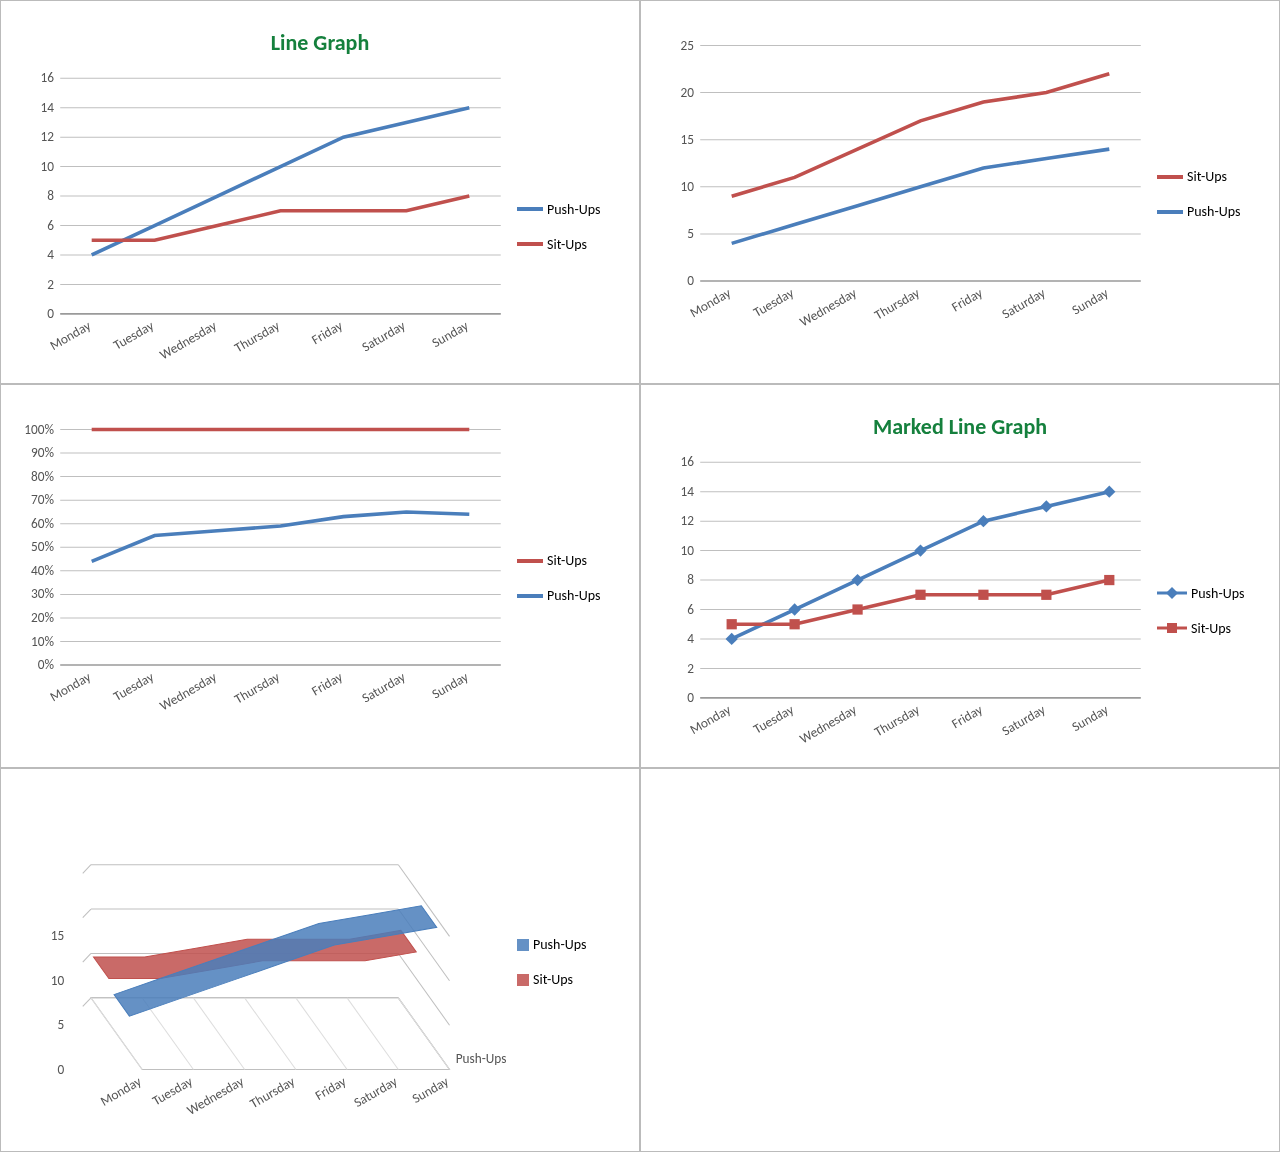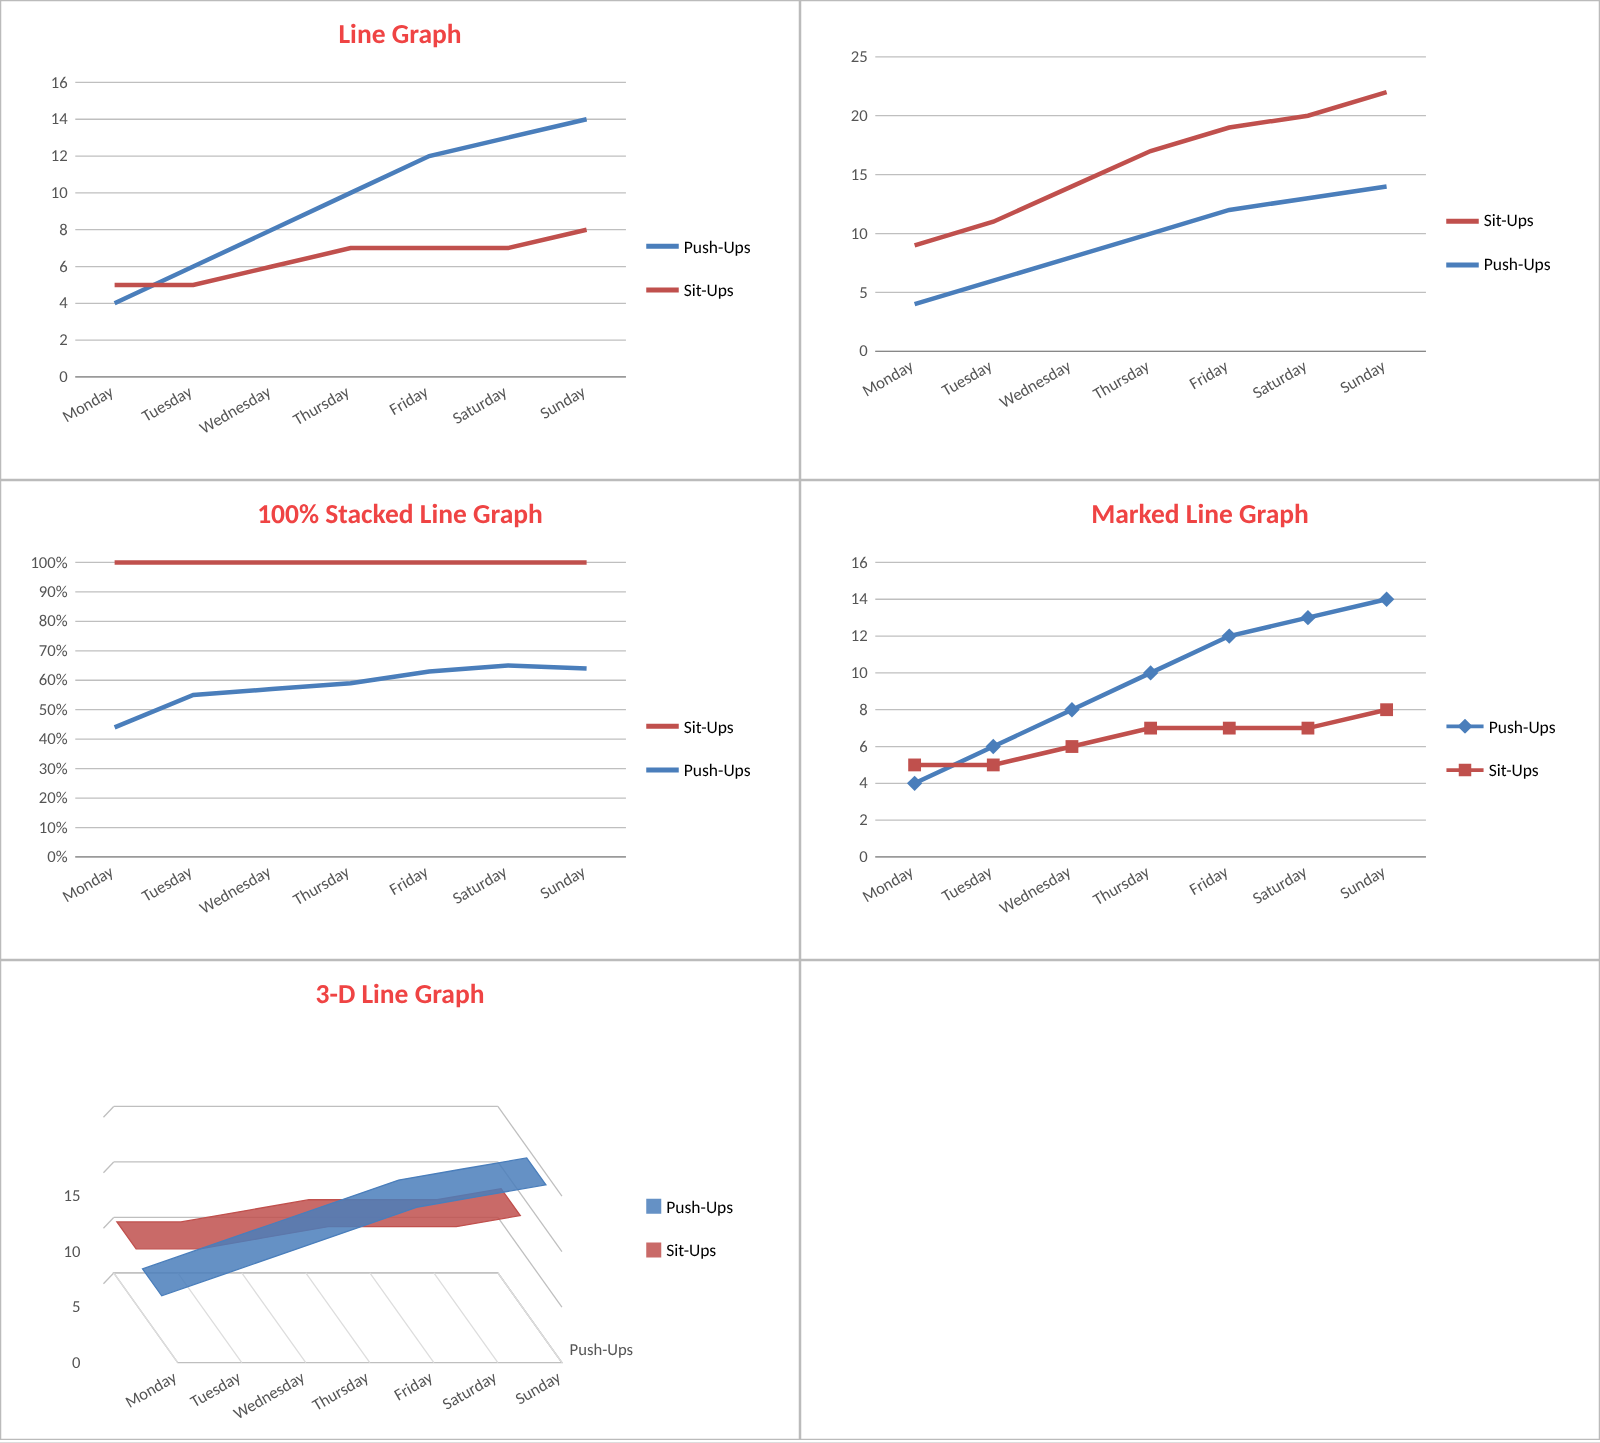--- a/index.html
+++ b/index.html
@@ -1,20 +1,20 @@
 <!DOCTYPE html>
 <html><head>
 <meta charset="utf-8">
 <style>
   *{box-sizing:border-box;margin:0;padding:0}
   body{background:#fff;font-family:Calibri,Arial,sans-serif;width:1280px}
   .grid{display:grid;grid-template-columns:1fr 1fr;grid-template-rows:repeat(3,382px);gap:2px;background:#bbb;border:1px solid #bbb}
   .cell{background:#fff;padding:8px 8px 4px 8px;position:relative;display:flex;flex-direction:column}
   .empty{background:#fff}
-  .title{font-size:22px;font-weight:700;text-align:center;margin:4px 0 10px 0;color:#ef4444}
+  .title{font-size:22px;font-weight:700;text-align:center;margin:20px 0 10px 0;color:#15803d}
   .chart-row{flex:1;display:flex;align-items:stretch}
   .chart-area{flex:1;position:relative}
   .legend{width:120px;display:flex;flex-direction:column;justify-content:center;gap:18px;padding-left:6px}
   .legend .item{display:flex;align-items:center;gap:4px;font-size:14px}
   .legend .swatch{width:26px;height:4px}
   .legend .sq{width:12px;height:12px}
   .plot{width:100%;height:100%}
   .axis-label{font-size:13px;fill:#555}
 </style>
 </head>
@@ -98,21 +98,20 @@
             <span>Sit-Ups</span>
           </div>
           <div class="item">
             <span class="swatch" style="background:#4A7EBB"></span>
             <span>Push-Ups</span>
           </div>
         </div>
       </div>
     </div>
   <div class="cell" id="c2">
-      <div class="title">100% Stacked Line Graph</div>
       <div class="chart-row">
         <div class="chart-area"><svg class="plot" viewBox="0 0 490 310">
             <line x1="50" y1="240" x2="480" y2="240" stroke="#bfbfbf" stroke-width="1"></line>
             <text x="44" y="244" text-anchor="end" class="axis-label">0%</text>
             <line x1="50" y1="217" x2="480" y2="217" stroke="#bfbfbf" stroke-width="1"></line>
             <text x="44" y="221" text-anchor="end" class="axis-label">10%</text>
             <line x1="50" y1="194" x2="480" y2="194" stroke="#bfbfbf" stroke-width="1"></line>
             <text x="44" y="198" text-anchor="end" class="axis-label">20%</text>
             <line x1="50" y1="171" x2="480" y2="171" stroke="#bfbfbf" stroke-width="1"></line>
             <text x="44" y="175" text-anchor="end" class="axis-label">30%</text>
@@ -212,21 +211,20 @@
             <svg width="30" height="12">
               <line x1="0" y1="6" x2="30" y2="6" stroke="#C0504D" stroke-width="3"></line>
               <rect x="10" y="1" width="10" height="10" fill="#C0504D"></rect>
             </svg>
             <span>Sit-Ups</span>
           </div>
         </div>
       </div>
     </div>
   <div class="cell" id="c4">
-      <div class="title">3-D Line Graph</div>
       <div class="chart-row">
         <div class="chart-area"><svg class="plot" viewBox="0 0 490 310">
             <line x1="80" y1="190" x2="380" y2="190" stroke="#bfbfbf"></line>
             <line x1="380" y1="190" x2="430" y2="260" stroke="#bfbfbf"></line>
             <text x="54" y="264" class="axis-label" text-anchor="end">0</text>
             <line x1="80" y1="190" x2="72" y2="198.4" stroke="#bfbfbf"></line>
             <line x1="80" y1="146.66666666666669" x2="380" y2="146.66666666666669" stroke="#bfbfbf"></line>
             <line x1="380" y1="146.66666666666669" x2="430" y2="216.66666666666669" stroke="#bfbfbf"></line>
             <text x="54" y="220.66666666666669" class="axis-label" text-anchor="end">5</text>
             <line x1="80" y1="146.66666666666669" x2="72" y2="155.0666666666667" stroke="#bfbfbf"></line>

